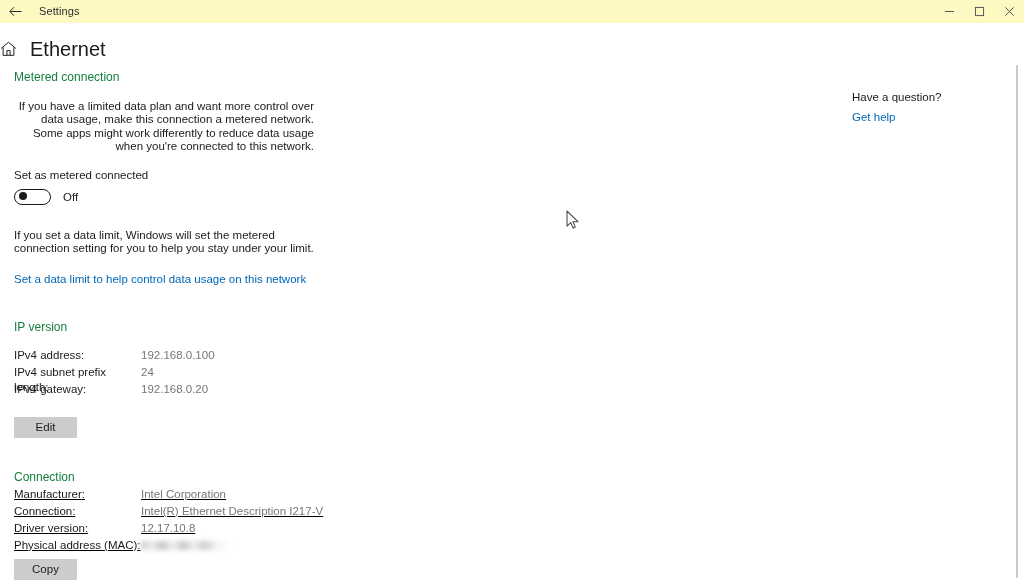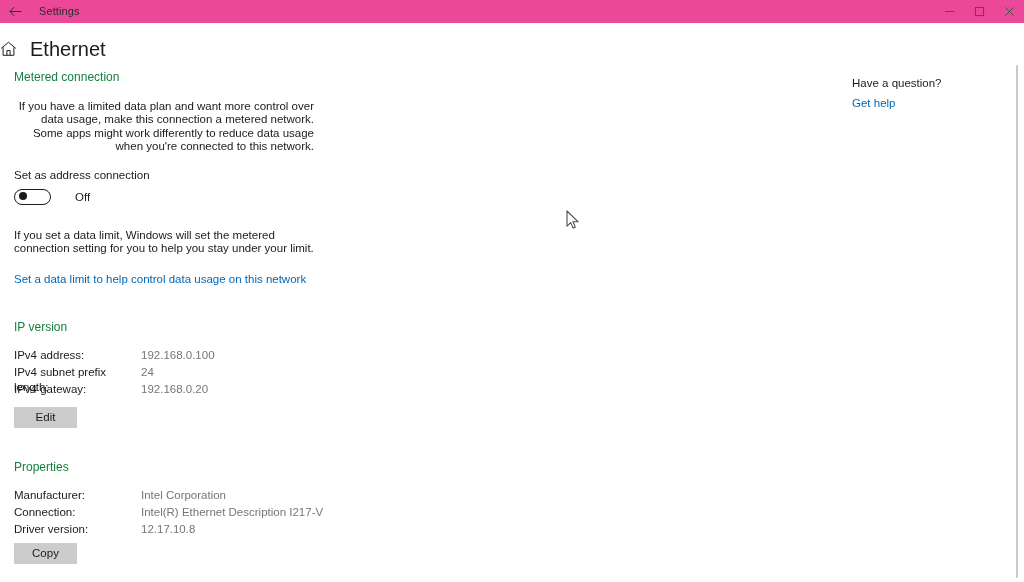--- a/index.html
+++ b/index.html
@@ -15,21 +15,21 @@
     overflow: hidden;
     position: relative;
     -webkit-font-smoothing: antialiased;
   }
 
   
   .titlebar {
     height: 23px;
     display: flex;
     align-items: center;
-    background: #ec4899;
+    background: #fef9c3;
     position: relative;
   }
   .back-btn {
     width: 30px;
     height: 23px;
     display: flex;
     align-items: center;
     justify-content: center;
     color: #2b2b2b;
   }
@@ -91,21 +91,21 @@
   }
   .main-col {
     position: absolute;
     left: 14px;
     top: 0;
     width: 300px;
   }
   .side-col {
     position: absolute;
     left: 852px;
-    top: 8px;
+    top: 22px;
     width: 150px;
   }
 
   .section-heading {
     font-size: 12px;
     font-weight: 400;
     color: #15803d;
     margin: 0;
     line-height: 19px;
   }
@@ -149,21 +149,21 @@
     width: 8px;
     height: 8px;
     border-radius: 50%;
     background: #1b1b1b;
     top: 2.2px;
     left: 3.5px;
   }
   .toggle-state {
     font-size: 11.5px;
     color: #1b1b1b;
-    margin-left: 24px;
+    margin-left: 12px;
     line-height: 14px;
   }
 
   
   .kv-row {
     display: flex;
     height: 17px;
     align-items: flex-start;
   }
   .kv-key {
@@ -287,21 +287,21 @@
 </div>
 
 <div class="content">
 
   <div class="main-col">
 
     <section>
       <h2 class="section-heading">Metered connection</h2>
       <p class="body-text" style="margin-top:13px;text-align:right;">If you have a limited data plan and want more control over data usage, make this connection a metered network. Some apps might work differently to reduce data usage when you're connected to this network.</p>
 
-      <div class="small-label" style="margin-top:15px;">Set as address connection</div>
+      <div class="small-label" style="margin-top:15px;">Set as metered connected</div>
 
       <div class="toggle-row" style="margin-top:7px;">
         <div class="toggle">
           <span class="knob"></span>
         </div>
         <span class="toggle-state">Off</span>
       </div>
 
       <p class="body-text" style="margin-top:24px;">If you set a data limit, Windows will set the metered connection setting for you to help you stay under your limit.</p>
 
@@ -319,38 +319,42 @@
         <div class="kv-row">
           <span class="kv-key">IPv4 subnet prefix length:</span>
           <span class="kv-val">24</span>
         </div>
         <div class="kv-row">
           <span class="kv-key">IPv4 gateway:</span>
           <span class="kv-val">192.168.0.20</span>
         </div>
       </div>
 
-      <button class="std-button" style="margin-top:8px;">Edit</button>
+      <button class="std-button" style="margin-top:18px;">Edit</button>
     </section>
 
     <section style="margin-top:30px;">
-      <h2 class="section-heading">Properties</h2>
-
-      <div style="margin-top:11px;">
+      <h2 class="section-heading">Connection</h2>
+
+      <div style="text-decoration:underline;">
         <div class="kv-row">
           <span class="kv-key">Manufacturer:</span>
           <span class="kv-val">Intel Corporation</span>
         </div>
         <div class="kv-row">
           <span class="kv-key">Connection:</span>
           <span class="kv-val">Intel(R) Ethernet Description I217-V</span>
         </div>
         <div class="kv-row">
           <span class="kv-key">Driver version:</span>
           <span class="kv-val">12.17.10.8</span>
+        </div>
+        <div class="kv-row">
+          <span class="kv-key">Physical address (MAC):</span>
+          <span class="kv-val blurred"></span>
         </div>
       </div>
 
       <button class="std-button" style="margin-top:4px;">Copy</button>
     </section>
   </div>
 
   <div class="side-col">
     <div class="small-label">Have a question?</div>
     <a class="link" style="display:inline-block;margin-top:6px;" href="#">Get help</a>

